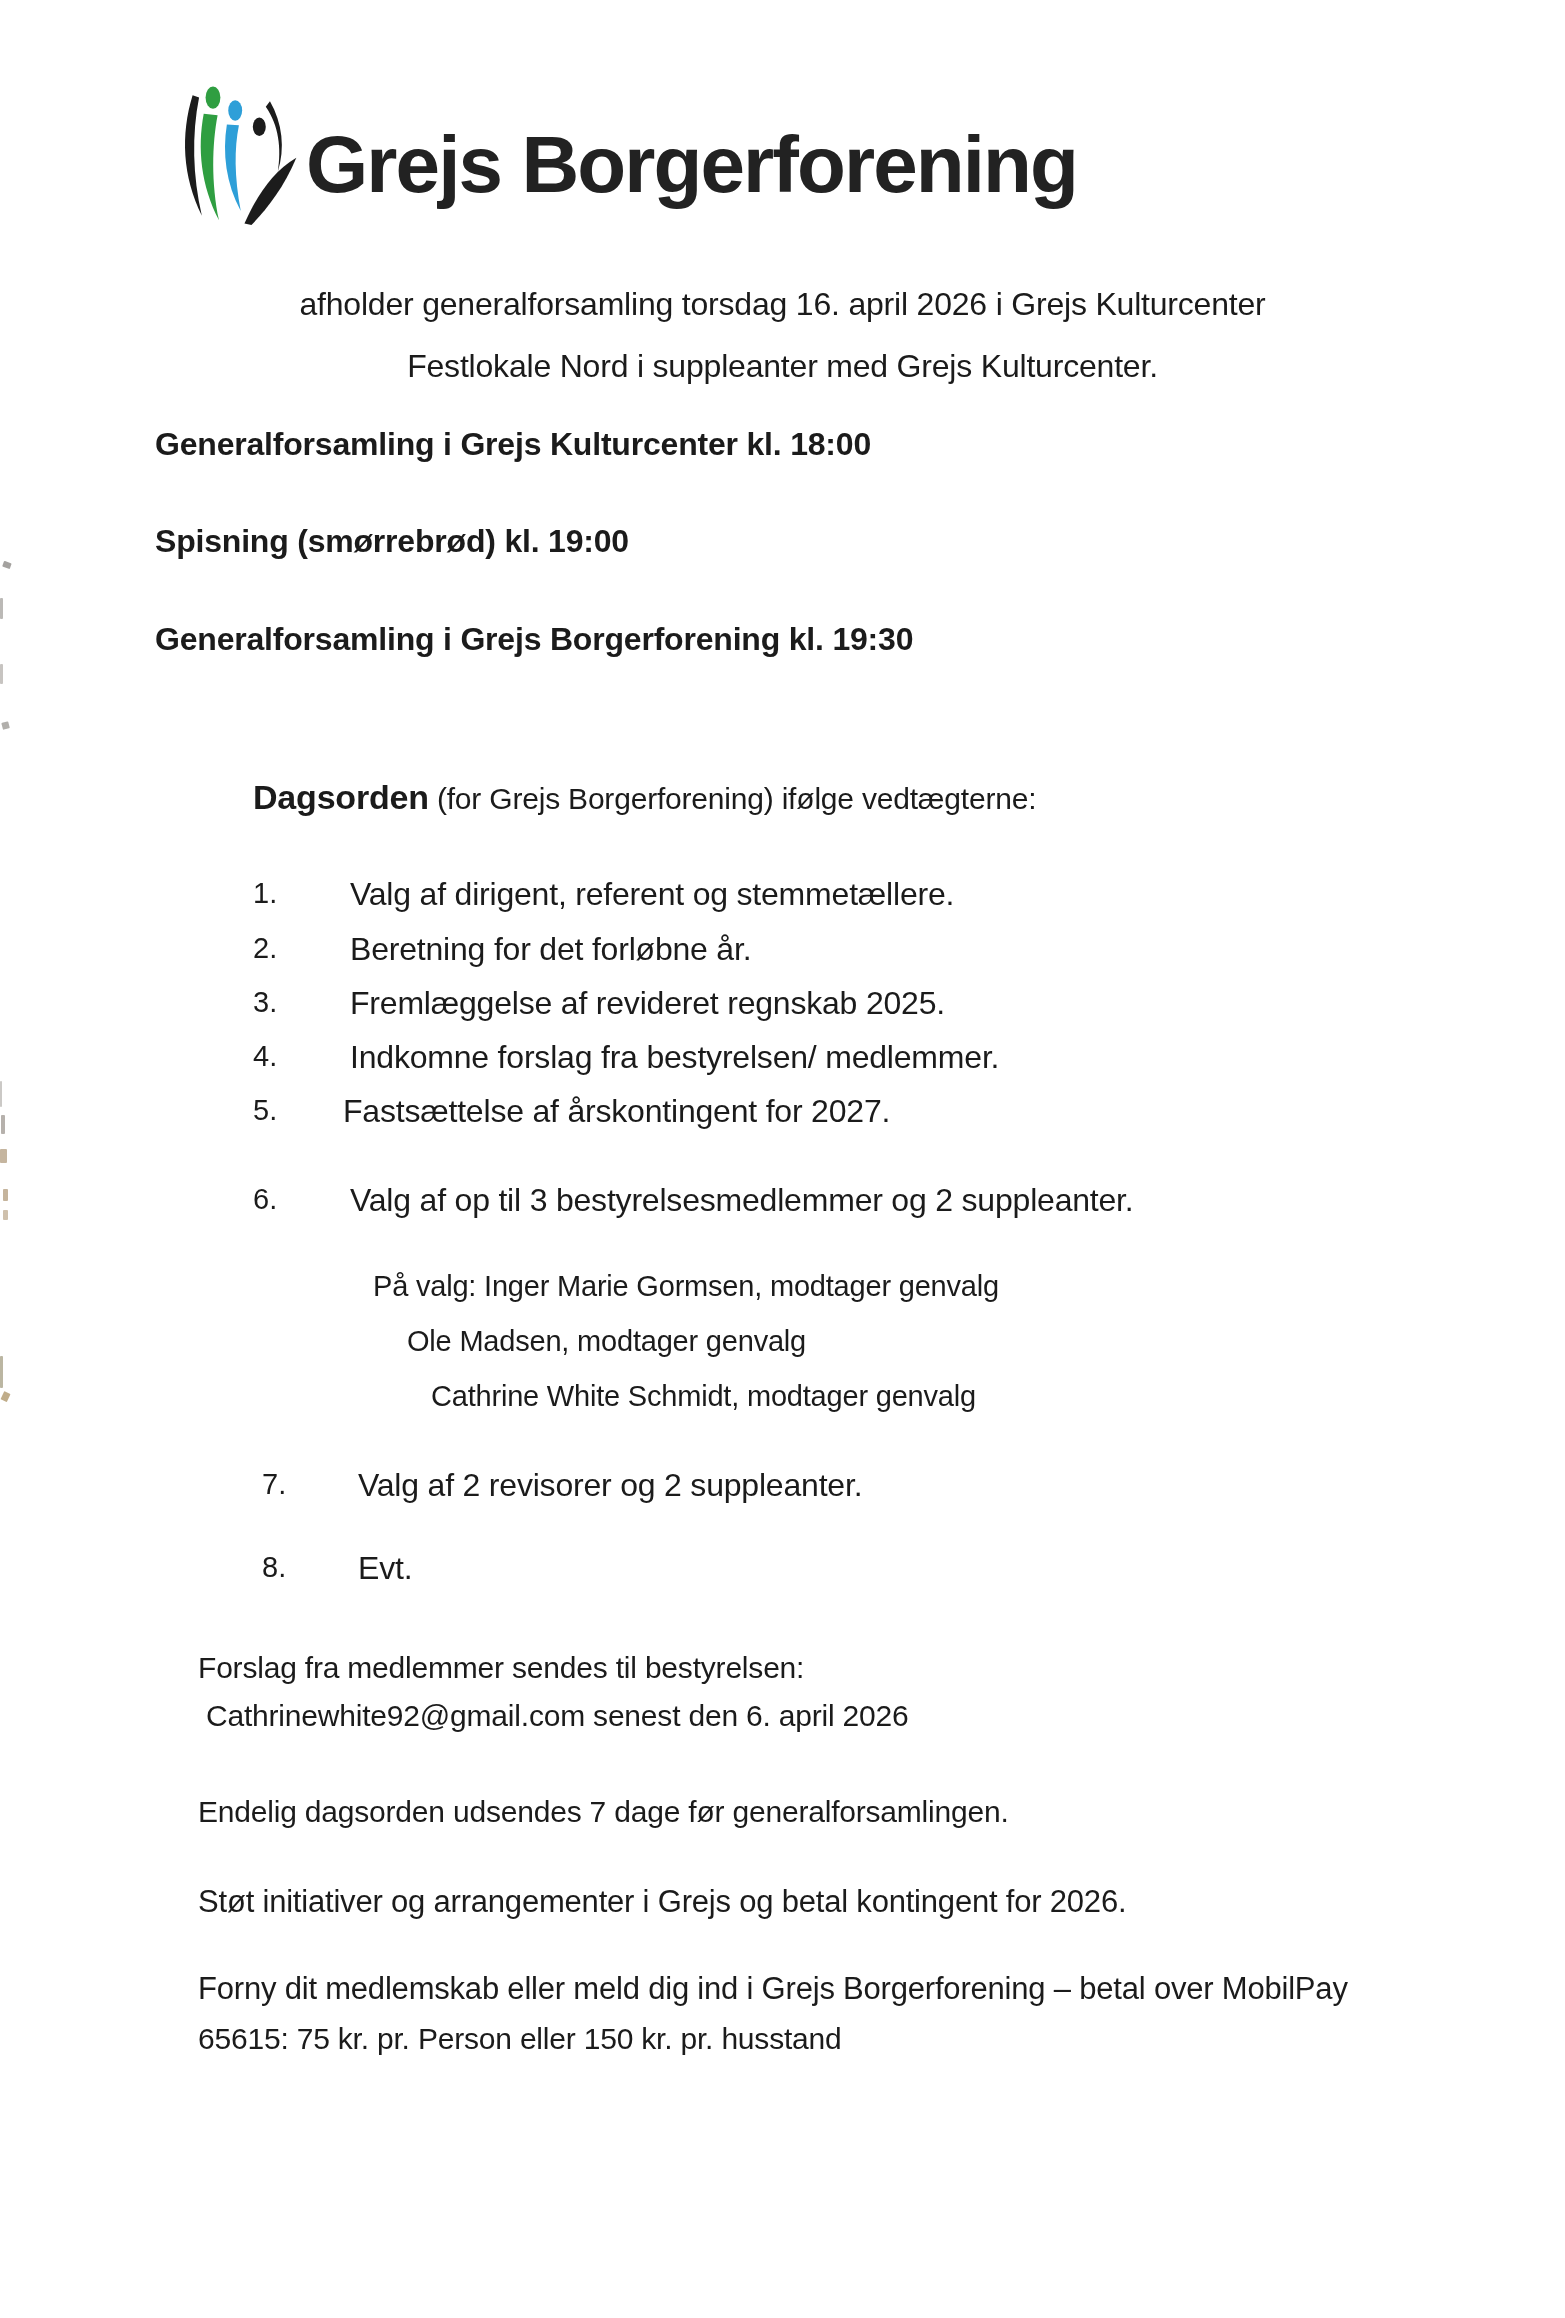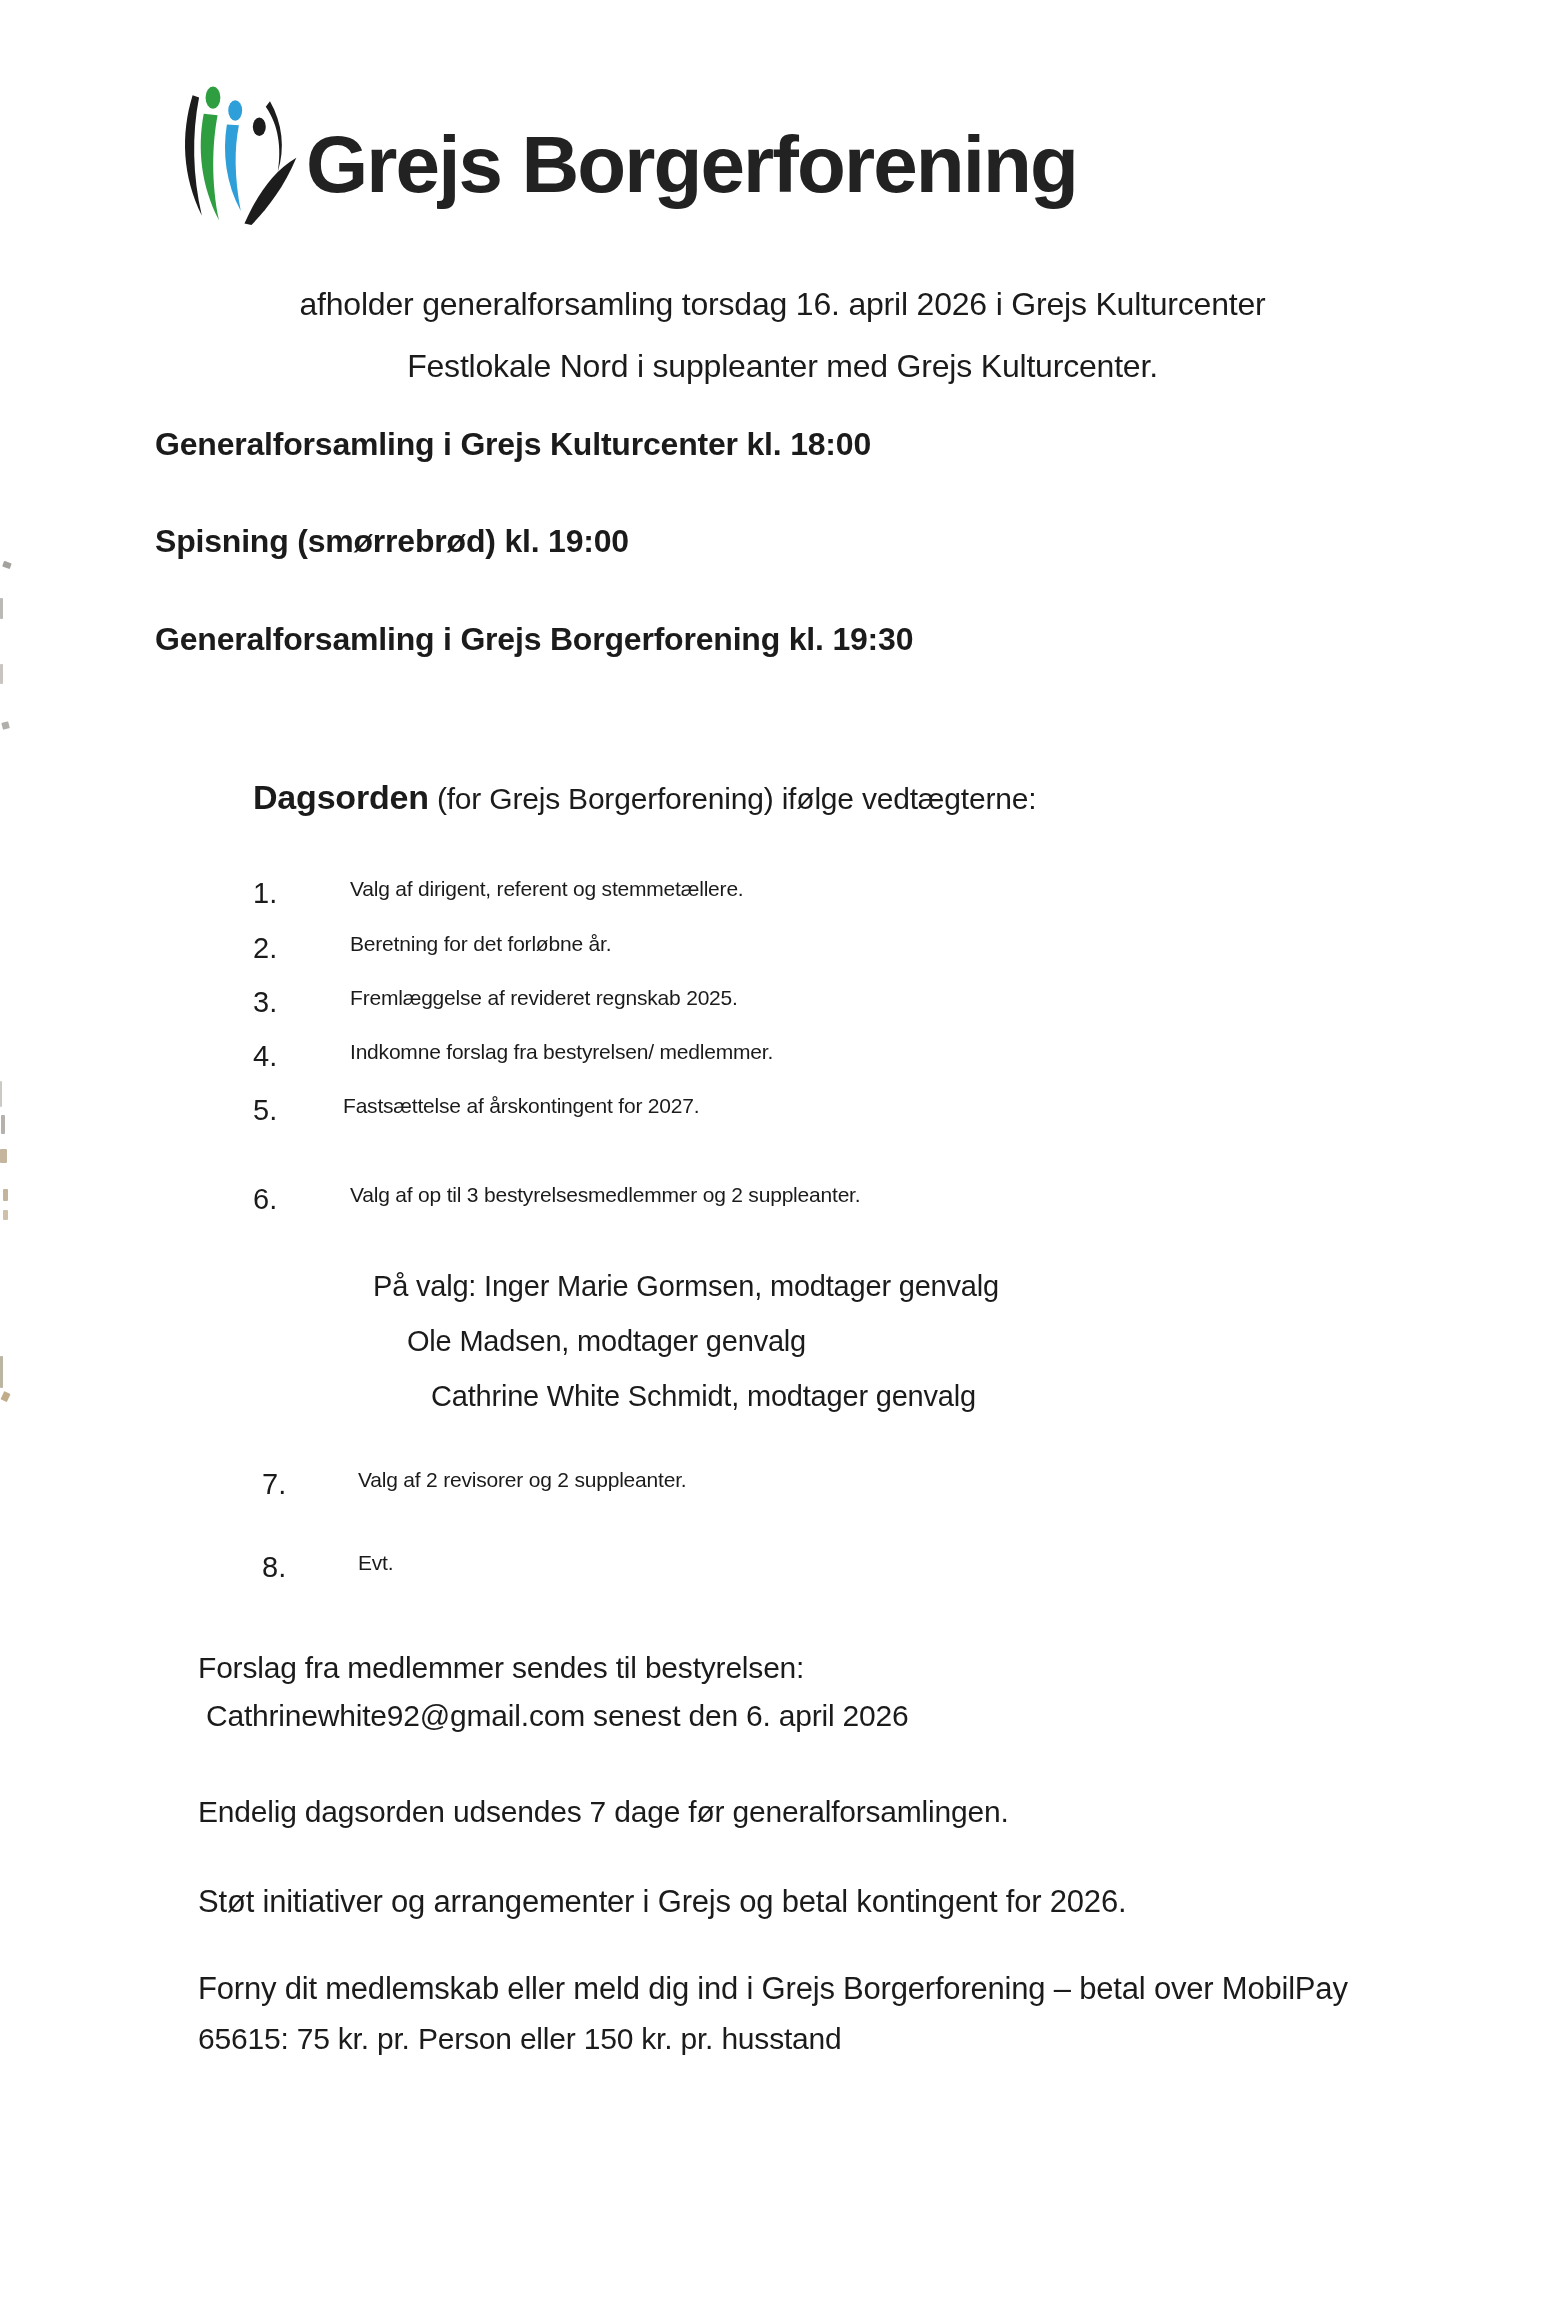--- a/index.html
+++ b/index.html
@@ -22,21 +22,21 @@
   .center{left:0;right:0;text-align:center;}
   .f-intro{font-size:32px;}
   .f-sched{font-size:32px;font-weight:bold;}
   .f-head{font-size:30px;}
   .f-head .title{font-size:34px;font-weight:bold;}
   .f-item{font-size:29px;}
   .f-note{font-size:30px;}
   .f-note2{font-size:31px;}
   .agenda-row{position:absolute;white-space:nowrap;}
   .agenda-row .num{position:absolute;left:0;top:0;font-size:29px;line-height:1.05;}
-  .agenda-row .txt{position:absolute;top:0;font-size:21px;line-height:1.05;letter-spacing:-0.2px;}
+  .agenda-row .txt{position:absolute;top:0;font-size:32px;line-height:1.05;letter-spacing:-0.2px;}
   .logo-wrap{position:absolute;left:175px;top:79px;width:974px;height:153px;}
   .logo-icon{position:absolute;left:0;top:0;width:132px;height:146px;}
   .logo-text{
     position:absolute;left:131px;top:46px;
     font-size:80px;font-weight:600;letter-spacing:-1.9px;
     color:#222222;white-space:nowrap;line-height:1;
   }
   .artifact{position:absolute;border-radius:0.9px;}
   .a1{left:2.8px;top:562px;width:8.3px;height:5.6px;background:rgba(90,85,80,.55);transform:rotate(20deg);}
   .a2{left:0;top:598px;width:2.8px;height:21.3px;background:rgba(120,115,110,.5);}

